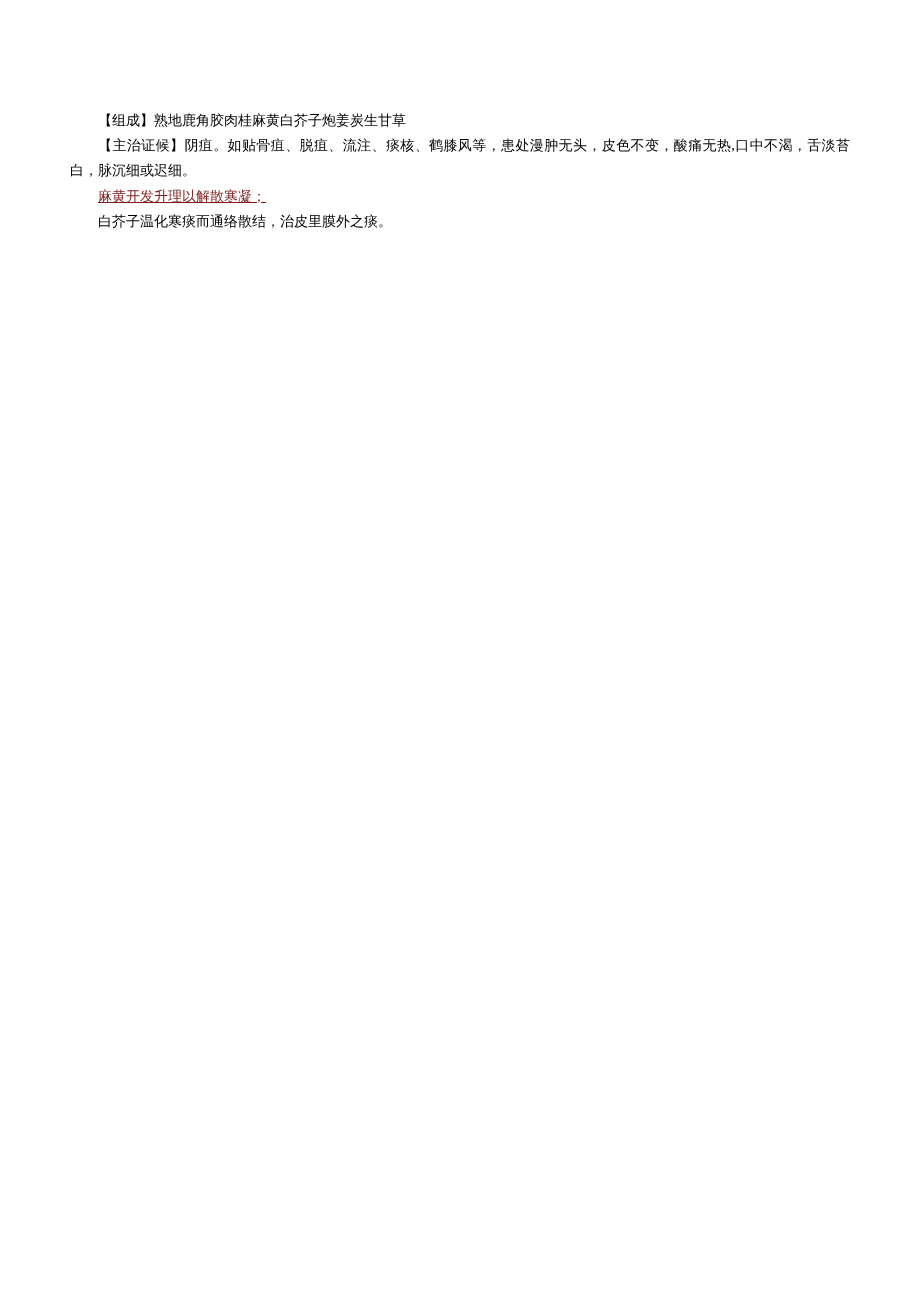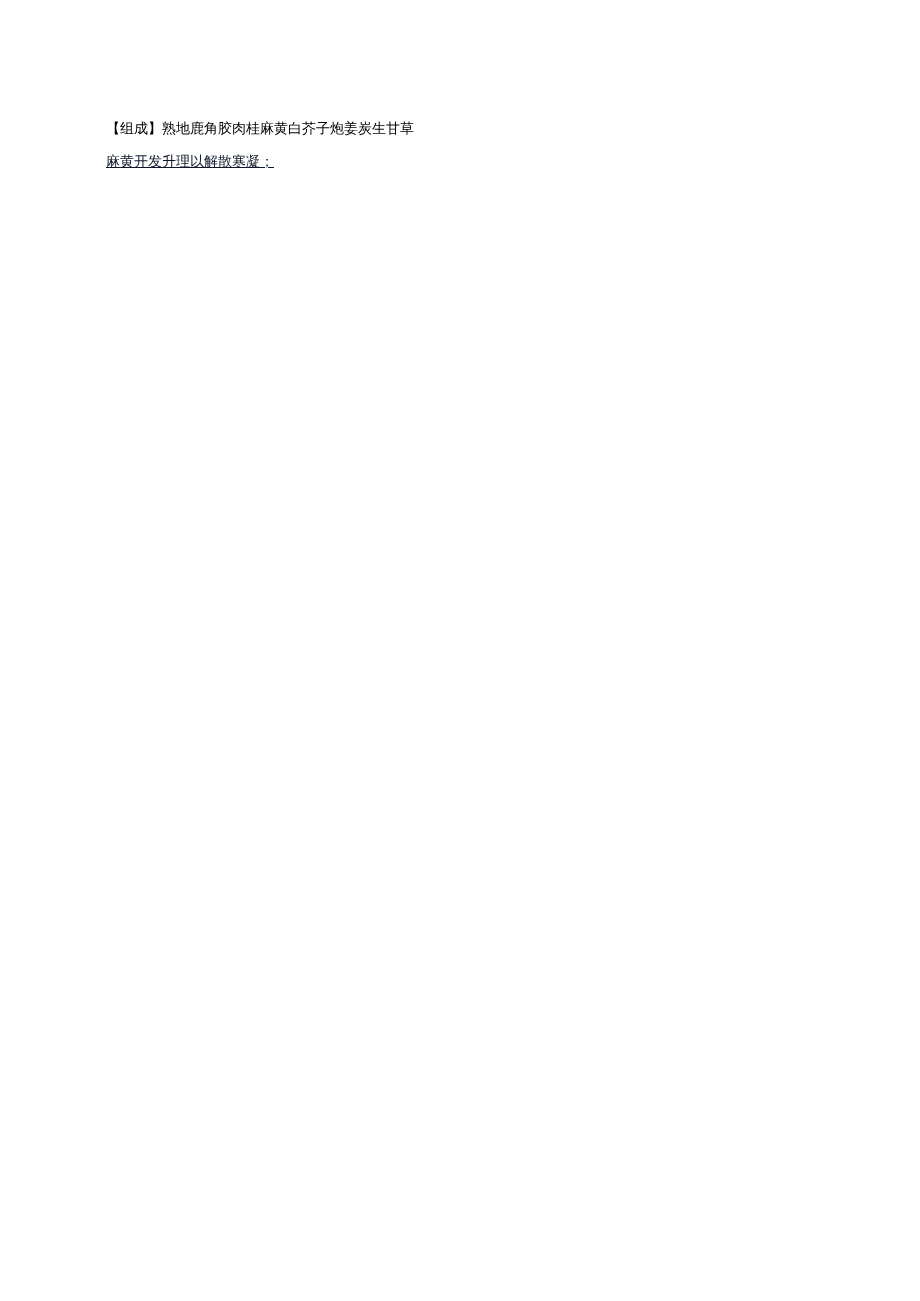--- a/index.html
+++ b/index.html
@@ -11,34 +11,40 @@
       width: 920px;
       height: 1301px;
       background: #ffffff;
       font-family: "SimSun", "宋体", serif;
       font-size: 14px;
       line-height: 1.8;
       color: #000000;
       padding: 108px 70px 70px 70px;
     }
     .paragraph {
-      margin: 8px;
+      margin: 0;
       text-align: justify;
     }
     .indent {
       text-indent: 2em;
     }
     .link-text {
-      color: #0f172a;
+      color: #7f1d1d;
       text-decoration: underline;
     }
   </style>
 </head>
 <body>
 
 <div>
   <p class="paragraph indent">
     <span>【组成】</span><span>熟地鹿角胶肉桂麻黄白芥子炮姜炭生甘草</span>
   </p>
   <p class="paragraph indent">
+    <span>【主治证候】</span><span>阴疽。如贴骨疽、脱疽、流注、痰核、鹤膝风等，患处漫肿无头，皮色不变，酸痛无热,口中不渴，舌淡苔白，脉沉细或迟细。</span>
+  </p>
+  <p class="paragraph indent">
     <span class="link-text">麻黄开发升理以解散寒凝；</span>
+  </p>
+  <p class="paragraph indent">
+    <span>白芥子温化寒痰而通络散结，治皮里膜外之痰。</span>
   </p>
 </div>
 
 </body></html>

